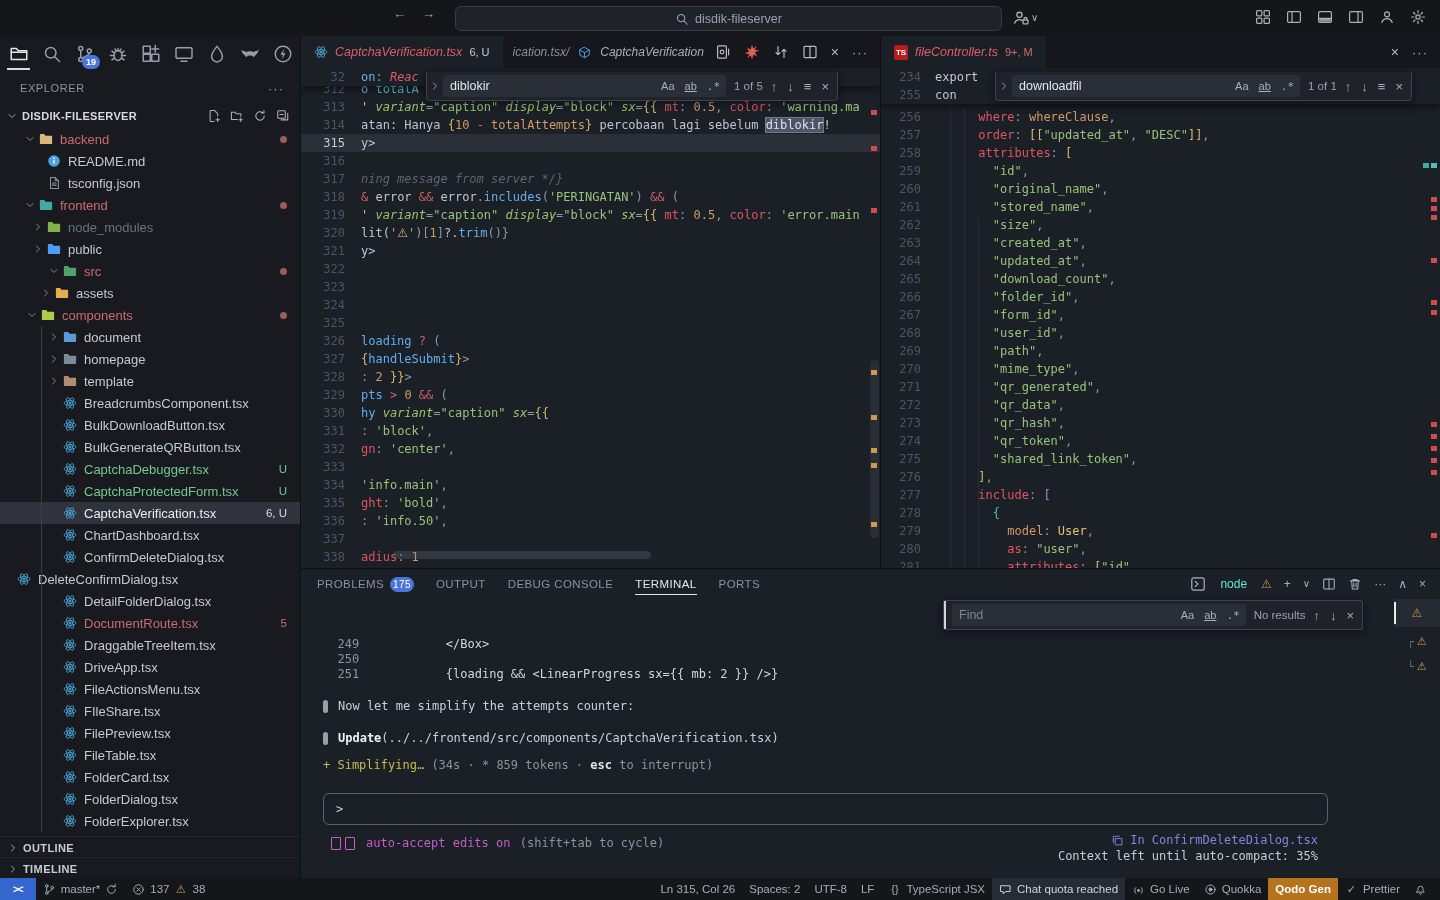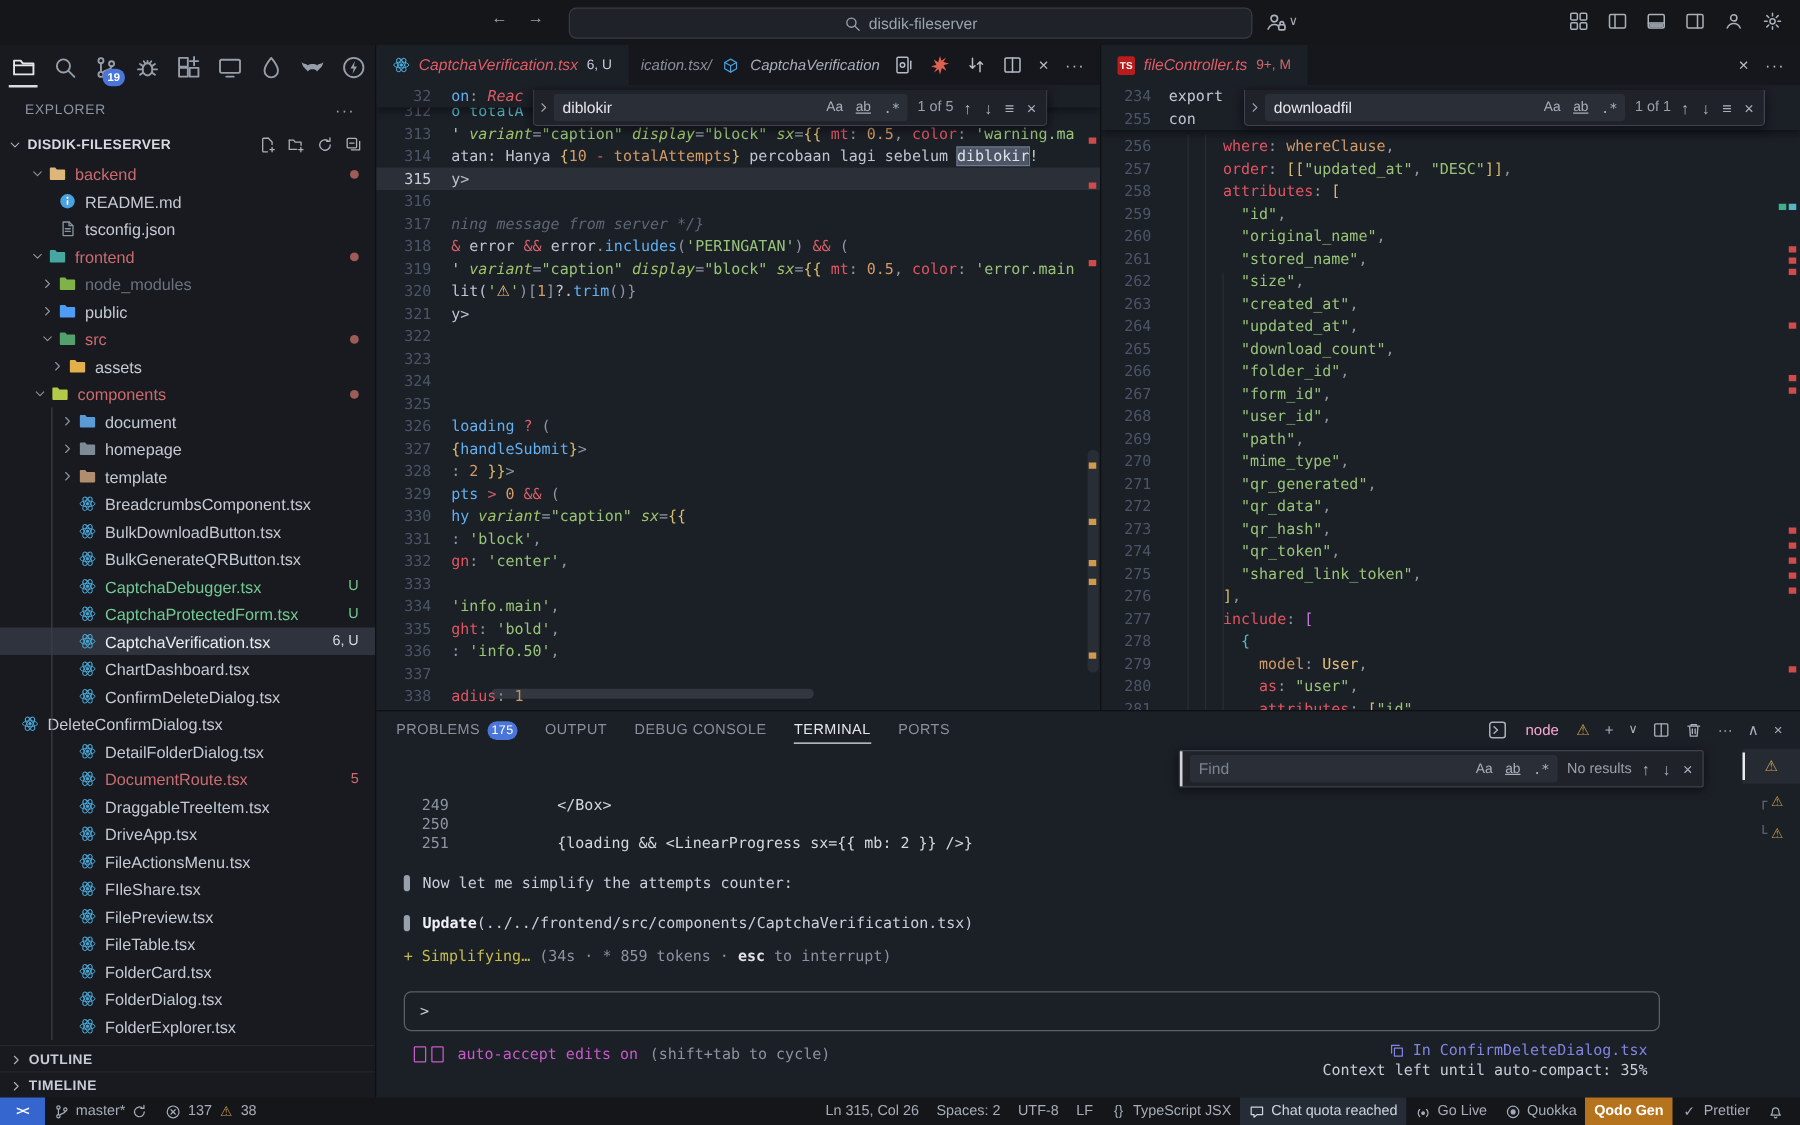--- a/index.html
+++ b/index.html
@@ -104,21 +104,21 @@
 
   
   #panel{position:absolute;left:301px;top:568px;width:1139px;height:310px;background:#1b1f26;border-top:1px solid #0e1013;}
   #panel-tabs{position:absolute;left:16px;top:0;height:30px;display:flex;gap:22px;align-items:center;}
   .ptab{display:flex;align-items:center;gap:6px;font-size:11.5px;letter-spacing:.4px;color:#8a919c;height:30px;position:relative;}
   .ptab.active{color:#e4e8ed;}
   .ptab.active:after{content:"";position:absolute;left:0;right:0;bottom:4px;height:1px;background:#e4e8ed;}
   .ptab .pbadge{min-width:17px;height:15px;border-radius:9px;background:#4b76d9;color:#fff;font-size:10px;
     display:flex;align-items:center;justify-content:center;padding:0 3px;}
   #panel-actions{position:absolute;right:14px;top:0;height:30px;display:flex;align-items:center;gap:12px;color:#aab1bb;}
-  #panel-actions .nodelbl{color:#f9a8d4;font-size:12px;margin:0 2px;}
+  #panel-actions .nodelbl{color:#5eead4;font-size:12px;margin:0 2px;}
   #panel-actions .warn{color:#cf9a4e;}
   #panel-actions .x{font-size:14px}
   #panel-actions .tglyph{font-size:12px}
   #term{position:absolute;left:0;top:30px;right:46px;bottom:0;font-family:"DejaVu Sans Mono",monospace;font-size:12px;}
   .tline{position:absolute;left:22px;height:15px;line-height:15px;white-space:pre;}
   .tk-lnum{color:#8d95a2}.tk-code{color:#d3d8df}
   .tmsg{position:absolute;left:22px;height:16px;line-height:16px;white-space:pre;display:flex;align-items:center;}
   .mbullet{display:inline-block;width:5px;height:13px;border-radius:2.5px;background:#97a0ad;margin-right:10px;}
   .tk-plain{color:#c9cfd8}.tk-bold{color:#eef1f5;font-weight:700}
   .tk-yellow{color:#c6bc4c}.tk-gray{color:#8b93a0}.tk-boldgray{color:#dfe3e9;font-weight:700}
@@ -409,21 +409,21 @@
               <path d="M6 4l4 4-4 4"></path>
             </svg>
           </span>
           <span class="ficon ic s14" style="color:#4f9cf5">
             <svg viewBox="0 0 16 16">
               <path fill="currentColor" d="M1 3.2a.9.9 0 0 1 .9-.9h4l1.5 1.9h6.7a.9.9 0 0 1 .9.9v7.7a.9.9 0 0 1-.9.9H1.9a.9.9 0 0 1-.9-.9z"></path>
             </svg>
           </span>
           <span class="lbl ">public</span>
         </div>
-        <div class="trow" style="padding-left:30px">
+        <div class="trow" style="padding-left:46px">
           <span class="chev ic s12">
             <svg viewBox="0 0 16 16" fill="none" stroke="currentColor" stroke-width="1.2" stroke-linecap="round" stroke-linejoin="round">
               <path d="M4 6l4 4 4-4"></path>
             </svg>
           </span>
           <span class="ficon ic s14" style="color:#52a06c">
             <svg viewBox="0 0 16 16">
               <path fill="currentColor" d="M1 3.2a.9.9 0 0 1 .9-.9h4l1.5 1.9h6.7a.9.9 0 0 1 .9.9v7.7a.9.9 0 0 1-.9.9H1.9a.9.9 0 0 1-.9-.9z"></path>
             </svg>
           </span>

